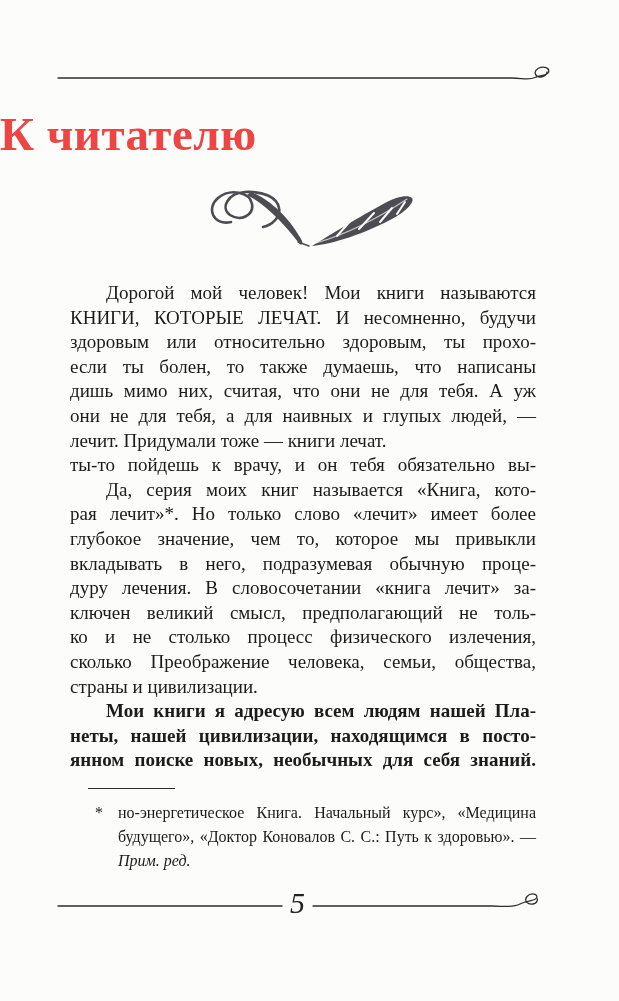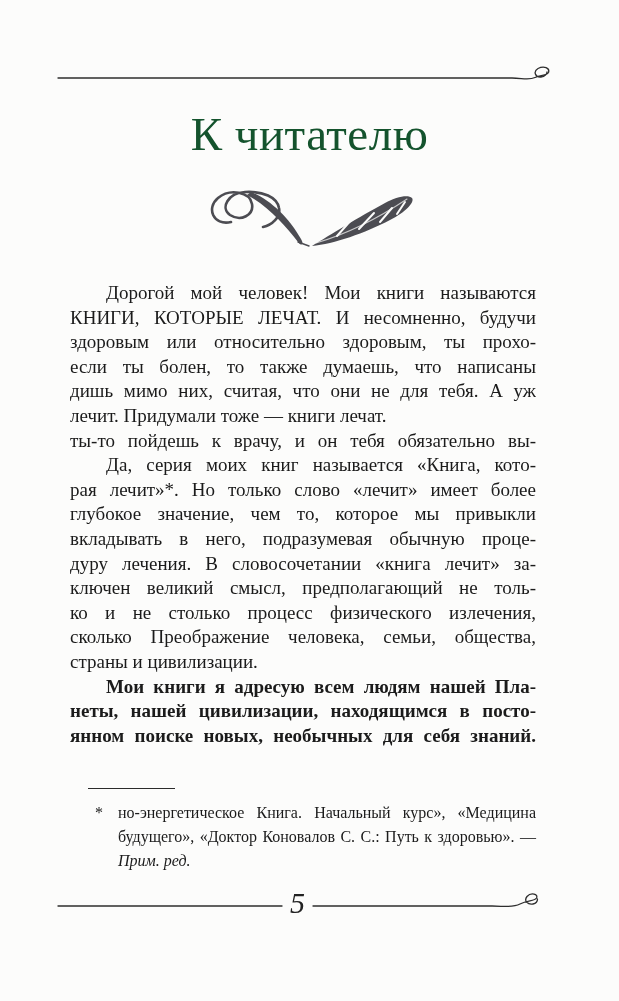--- a/index.html
+++ b/index.html
@@ -10,23 +10,22 @@
     font-family:"Liberation Serif", serif;
     color:#1b1b1b;
     overflow:hidden;
   }
   
   .top-rule{position:absolute;left:0;top:65px;width:619px;height:22px;}
   .rule-stroke{stroke:#2e2e2e;stroke-width:1.3;fill:none;stroke-linecap:round;}
   
   .title{
     position:absolute;left:0;top:108px;width:619px;
-    text-align:center;
-    font-size:47px;line-height:52px;font-weight:400;
-    color:#14532d;letter-spacing:0.5px;
+    font-size:47px;line-height:52px;font-weight:700;
+    color:#ef4444;letter-spacing:0.5px;
   }
   
   .ornament{position:absolute;left:201px;top:183px;width:214px;height:70px;}
   .orn-stroke{stroke:#4c4c52;fill:none;stroke-linecap:round;}
   .orn-fill{fill:#4c4c52;stroke:none;}
   .orn-cut{stroke:#fcfcfb;fill:none;stroke-linecap:round;}
   
   .body-text{
     position:absolute;left:70px;top:281px;width:466px;
     font-size:19px;line-height:24.6px;
@@ -79,20 +78,21 @@
     <path class="orn-cut" stroke-width="1.1" opacity="0.7" d="M115 60 C146 51 179 34 206 16"></path>
   </svg>
 
   <div class="body-text">
       <div class="para">
         <div class="line indent">Дорогой мой человек! Мои книги называются</div>
         <div class="line">КНИГИ, КОТОРЫЕ ЛЕЧАТ. И несомненно, будучи</div>
         <div class="line">здоровым или относительно здоровым, ты прохо-</div>
         <div class="line">если ты болен, то также думаешь, что написаны</div>
         <div class="line">дишь мимо них, считая, что они не для тебя. А уж</div>
+        <div class="line">они не для тебя, а для наивных и глупых людей, —</div>
         <div class="line last">лечит. Придумали тоже — книги лечат.</div>
         <div class="line">ты-то пойдешь к врачу, и он тебя обязательно вы-</div>
       </div>
       <div class="para">
         <div class="line indent">Да, серия моих книг называется «Книга, кото-</div>
         <div class="line">рая лечит»*. Но только слово «лечит» имеет более</div>
         <div class="line">глубокое значение, чем то, которое мы привыкли</div>
         <div class="line">вкладывать в него, подразумевая обычную проце-</div>
         <div class="line">дуру лечения. В словосочетании «книга лечит» за-</div>
         <div class="line">ключен великий смысл, предполагающий не толь-</div>

